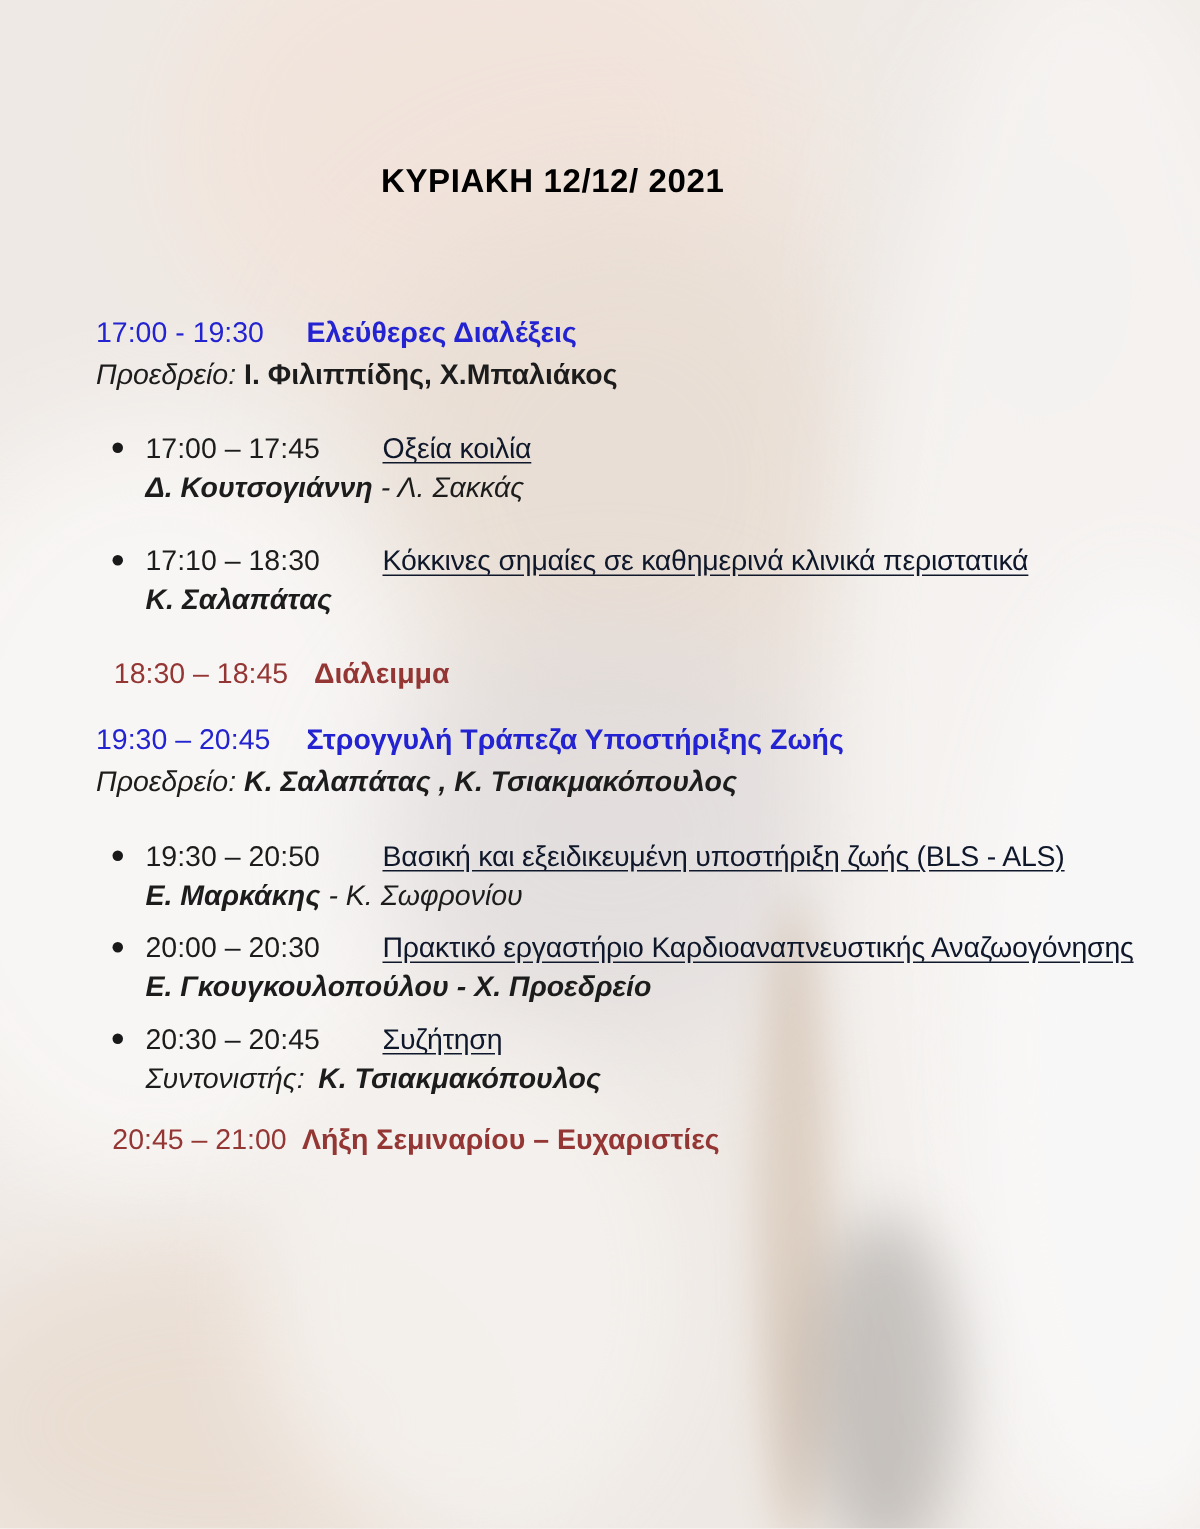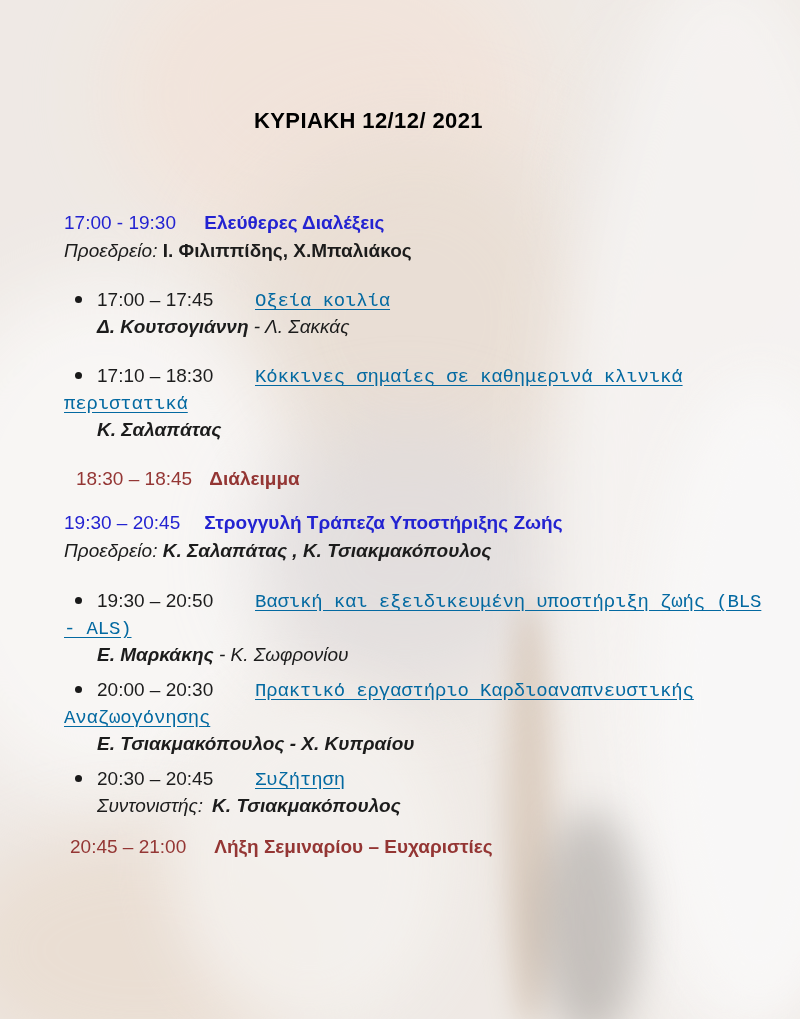--- a/index.html
+++ b/index.html
@@ -30,48 +30,47 @@
   .content{
     position:absolute;inset:0;
     padding:106px 34px 0 64px;
     font-size:19px;line-height:26px;color:#1c1c1c;
   }
   .page-title{
     font-weight:bold;font-size:22px;line-height:30px;color:#000000;
     margin-left:190px;letter-spacing:.4px;
   }
   .time-cell{display:inline-block;vertical-align:baseline;}
-  .w135{width:135px;} .w140{width:140px;text-align:center;} .w158{width:158px;} .w126{width:126px;}
+  .w135{width:135px;} .w140{width:140px;text-align:center;} .w158{width:158px;} .w126{width:126px;text-align:center;}
 
   .session-header{color:#2323d1;}
   .session-header .session-title{font-weight:bold;}
   .mt74{margin-top:74px;} .mt24{margin-top:24px;} .mt23{margin-top:23px;}
   .mt18{margin-top:18px;} .mt15{margin-top:15px;} .mt9{margin-top:9px;} .mt2{margin-top:2px;}
 
   .chair-line{font-style:italic;}
   .chair-names-upright{font-weight:bold;font-style:normal;}
   .chair-names-italic{font-weight:bold;font-style:italic;}
 
   .bullet-dot{
     display:inline-block;width:7px;height:7px;border-radius:50%;
     background:#191919;margin:0 15px 3px 11px;vertical-align:middle;
   }
   .talk-title{
-    color:#0369a1;text-decoration:underline;text-underline-offset:3px;
+    color:#0f172a;text-decoration:underline;text-underline-offset:3px;
     letter-spacing:-.15px;
-    font-family:Liberation Mono, monospace;
   }
   .speakers{margin-left:33px;font-style:italic;}
   .speaker-bold{font-weight:bold;}
   .speaker-prefix{margin-right:9px;}
 
   .break-line{color:#943634;}
   .break-line .break-title{font-weight:bold;}
   .closing-line{color:#943634;padding-left:6px;}
-  .closing-line .closing-title{font-weight:bold;margin-left:13px;}
+  .closing-line .closing-title{font-weight:bold;}
 </style>
 </head>
 <body>
 
 <div class="page">
 
   <div class="bg">
     <div class="shape sh-pink-top"></div>
     <div class="shape sh-beige-mid"></div>
     <div class="shape sh-white-left"></div>
@@ -124,21 +123,21 @@
       <span class="chair-names-italic">Κ. Σαλαπάτας , Κ. Τσιακμακόπουλος</span>
     </div>
 
     <div class="talk mt24">
       <div><span class="bullet-dot"></span><span class="time-cell w158">19:30 – 20:50</span><span class="talk-title">Βασική και εξειδικευμένη υποστήριξη ζωής (BLS - ALS)</span></div>
       <div class="speakers"><span class="speaker-bold">Ε. Μαρκάκης</span><span> - Κ. Σωφρονίου</span></div>
     </div>
 
     <div class="talk mt9">
       <div><span class="bullet-dot"></span><span class="time-cell w158">20:00 – 20:30</span><span class="talk-title">Πρακτικό εργαστήριο Καρδιοαναπνευστικής Αναζωογόνησης</span></div>
-      <div class="speakers"><span class="speaker-bold">Ε. Τσιακμακόπουλος - Χ. Κυπραίου</span><span></span></div>
+      <div class="speakers"><span class="speaker-bold">Ε. Γκουγκουλοπούλου - Χ. Προεδρείο</span><span></span></div>
     </div>
 
     <div class="talk mt9">
       <div><span class="bullet-dot"></span><span class="time-cell w158">20:30 – 20:45</span><span class="talk-title">Συζήτηση</span></div>
       <div class="speakers"><span class="speaker-prefix">Συντονιστής:</span><span class="speaker-bold">Κ. Τσιακμακόπουλος</span></div>
     </div>
 
     <div class="closing-line mt15">
       <span class="time-cell w126">20:45 – 21:00</span>
       <span class="closing-title">Λήξη Σεμιναρίου – Ευχαριστίες</span>

